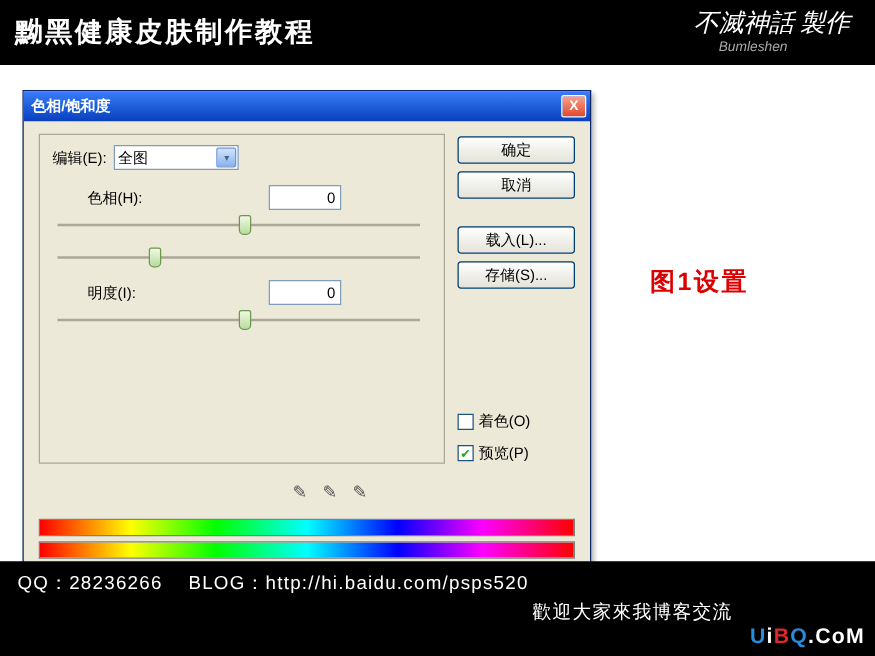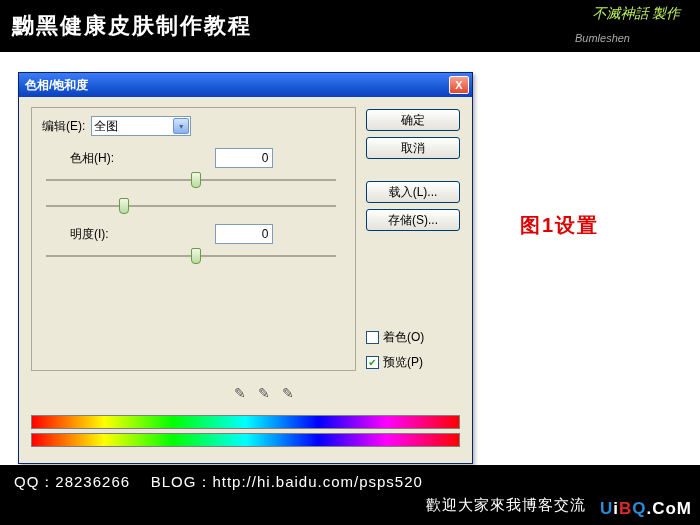--- a/index.html
+++ b/index.html
@@ -1,19 +1,19 @@
 <!DOCTYPE html>
 <html><head>
 <meta charset="utf-8">
 <style>
 *{box-sizing:border-box;margin:0;padding:0}
 body{width:700px;height:525px;font-family:"Microsoft YaHei",SimSun,sans-serif;font-size:12px;background:#fff;position:relative;overflow:hidden}
 .banner-top{height:52px;background:#000;color:#fff;display:flex;align-items:center;padding:12px 12px;position:relative}
 .banner-title{font-size:22px;font-weight:bold;letter-spacing:2px}
-.banner-logo{position:absolute;right:20px;top:5px;color:#bef264;font-size:14px;font-style:italic;font-family:cursive}
+.banner-logo{position:absolute;right:20px;top:5px;color:#ffffff;font-size:20px;font-style:italic;font-family:cursive}
 .banner-logo-sub{position:absolute;right:70px;top:32px;color:#aaa;font-size:11px;font-style:italic}
 .content{height:405px;background:#fff;position:relative;padding:20px 0 0 18px}
 .dialog{width:455px;background:#ece9d8;border:1px solid #0a246a;box-shadow:2px 2px 4px rgba(0,0,0,.3)}
 .titlebar{height:24px;background:linear-gradient(#3c7cfb,#1e5fd8 50%,#0a3fc0);display:flex;align-items:center;padding:0 3px 0 6px;color:#fff;font-weight:bold;font-size:12px;justify-content:space-between}
 .close-btn{width:20px;height:18px;background:linear-gradient(#f8a18e,#e2482d);border:1px solid #fff;border-radius:2px;display:flex;align-items:center;justify-content:center;color:#fff;font-weight:bold;font-size:11px;cursor:pointer}
 .dialog-body{padding:10px 12px 8px;display:flex;gap:10px}
 .fieldset{border:1px solid #aca899;width:328px;padding:8px 10px 14px;position:relative}
 .edit-row{display:flex;align-items:center;gap:6px;margin-bottom:12px}
 .edit-label{font-size:12px}
 .dropdown{width:100px;height:20px;border:1px solid #7f9db9;background:#fff;display:flex;align-items:center;padding:0 2px;position:relative}
@@ -26,21 +26,21 @@
 .slider-thumb{position:absolute;top:0;width:10px;height:16px;background:linear-gradient(#f0f8e4,#b8dc9e);border:1px solid #6a9a4a;border-radius:2px 2px 4px 4px}
 .right-col{width:95px;display:flex;flex-direction:column;gap:6px;padding-top:2px}
 .xp-btn{height:22px;background:linear-gradient(#fff,#f0f0ea 50%,#e4e3db);border:1px solid #003c74;border-radius:3px;font-size:12px;cursor:pointer;display:flex;align-items:center;justify-content:center}
 .check-row{display:flex;align-items:center;gap:4px;font-size:12px;margin-top:2px}
 .checkbox{width:13px;height:13px;border:1px solid #1c5180;background:#fff;display:flex;align-items:center;justify-content:center;font-size:10px;color:#21a121}
 .eyedroppers{display:flex;gap:8px;padding:6px 0 8px 215px}
 .dropper{width:16px;height:20px;cursor:pointer;color:#555;font-size:14px}
 .gradient-bars{padding:2px 12px 12px}
 .g-bar{height:14px;border:1px solid #808080;margin-bottom:4px;background:linear-gradient(90deg,#ff0000,#ffff00 17%,#00ff00 33%,#00ffff 50%,#0000ff 67%,#ff00ff 83%,#ff0000)}
 .annotation{position:absolute;left:520px;top:160px;color:#d00;font-size:20px;font-weight:bold;letter-spacing:2px}
-.banner-bot{position:absolute;bottom:0;left:0;width:700px;height:60px;background:#000;color:#fff;padding:8px 14px;font-size:15px;letter-spacing:1px}
+.banner-bot{position:absolute;bottom:0;left:0;width:700px;height:76px;background:#000;color:#fff;padding:8px 14px;font-size:15px;letter-spacing:1px}
 .bot-line2{text-align:right;padding-right:100px;margin-top:4px}
 .watermark{position:absolute;right:8px;bottom:6px;font-size:17px;font-weight:bold}
 .watermark .u{color:#2a8bd8}.watermark .i{color:#fff}.watermark .b{color:#d82a2a}.watermark .q{color:#2a8bd8}.watermark .c{color:#fff}
 </style>
 </head>
 <body>
 
 <div class="banner-top">
   <div class="banner-title">黝黑健康皮肤制作教程</div>
   <div class="banner-logo">不滅神話 製作</div>

